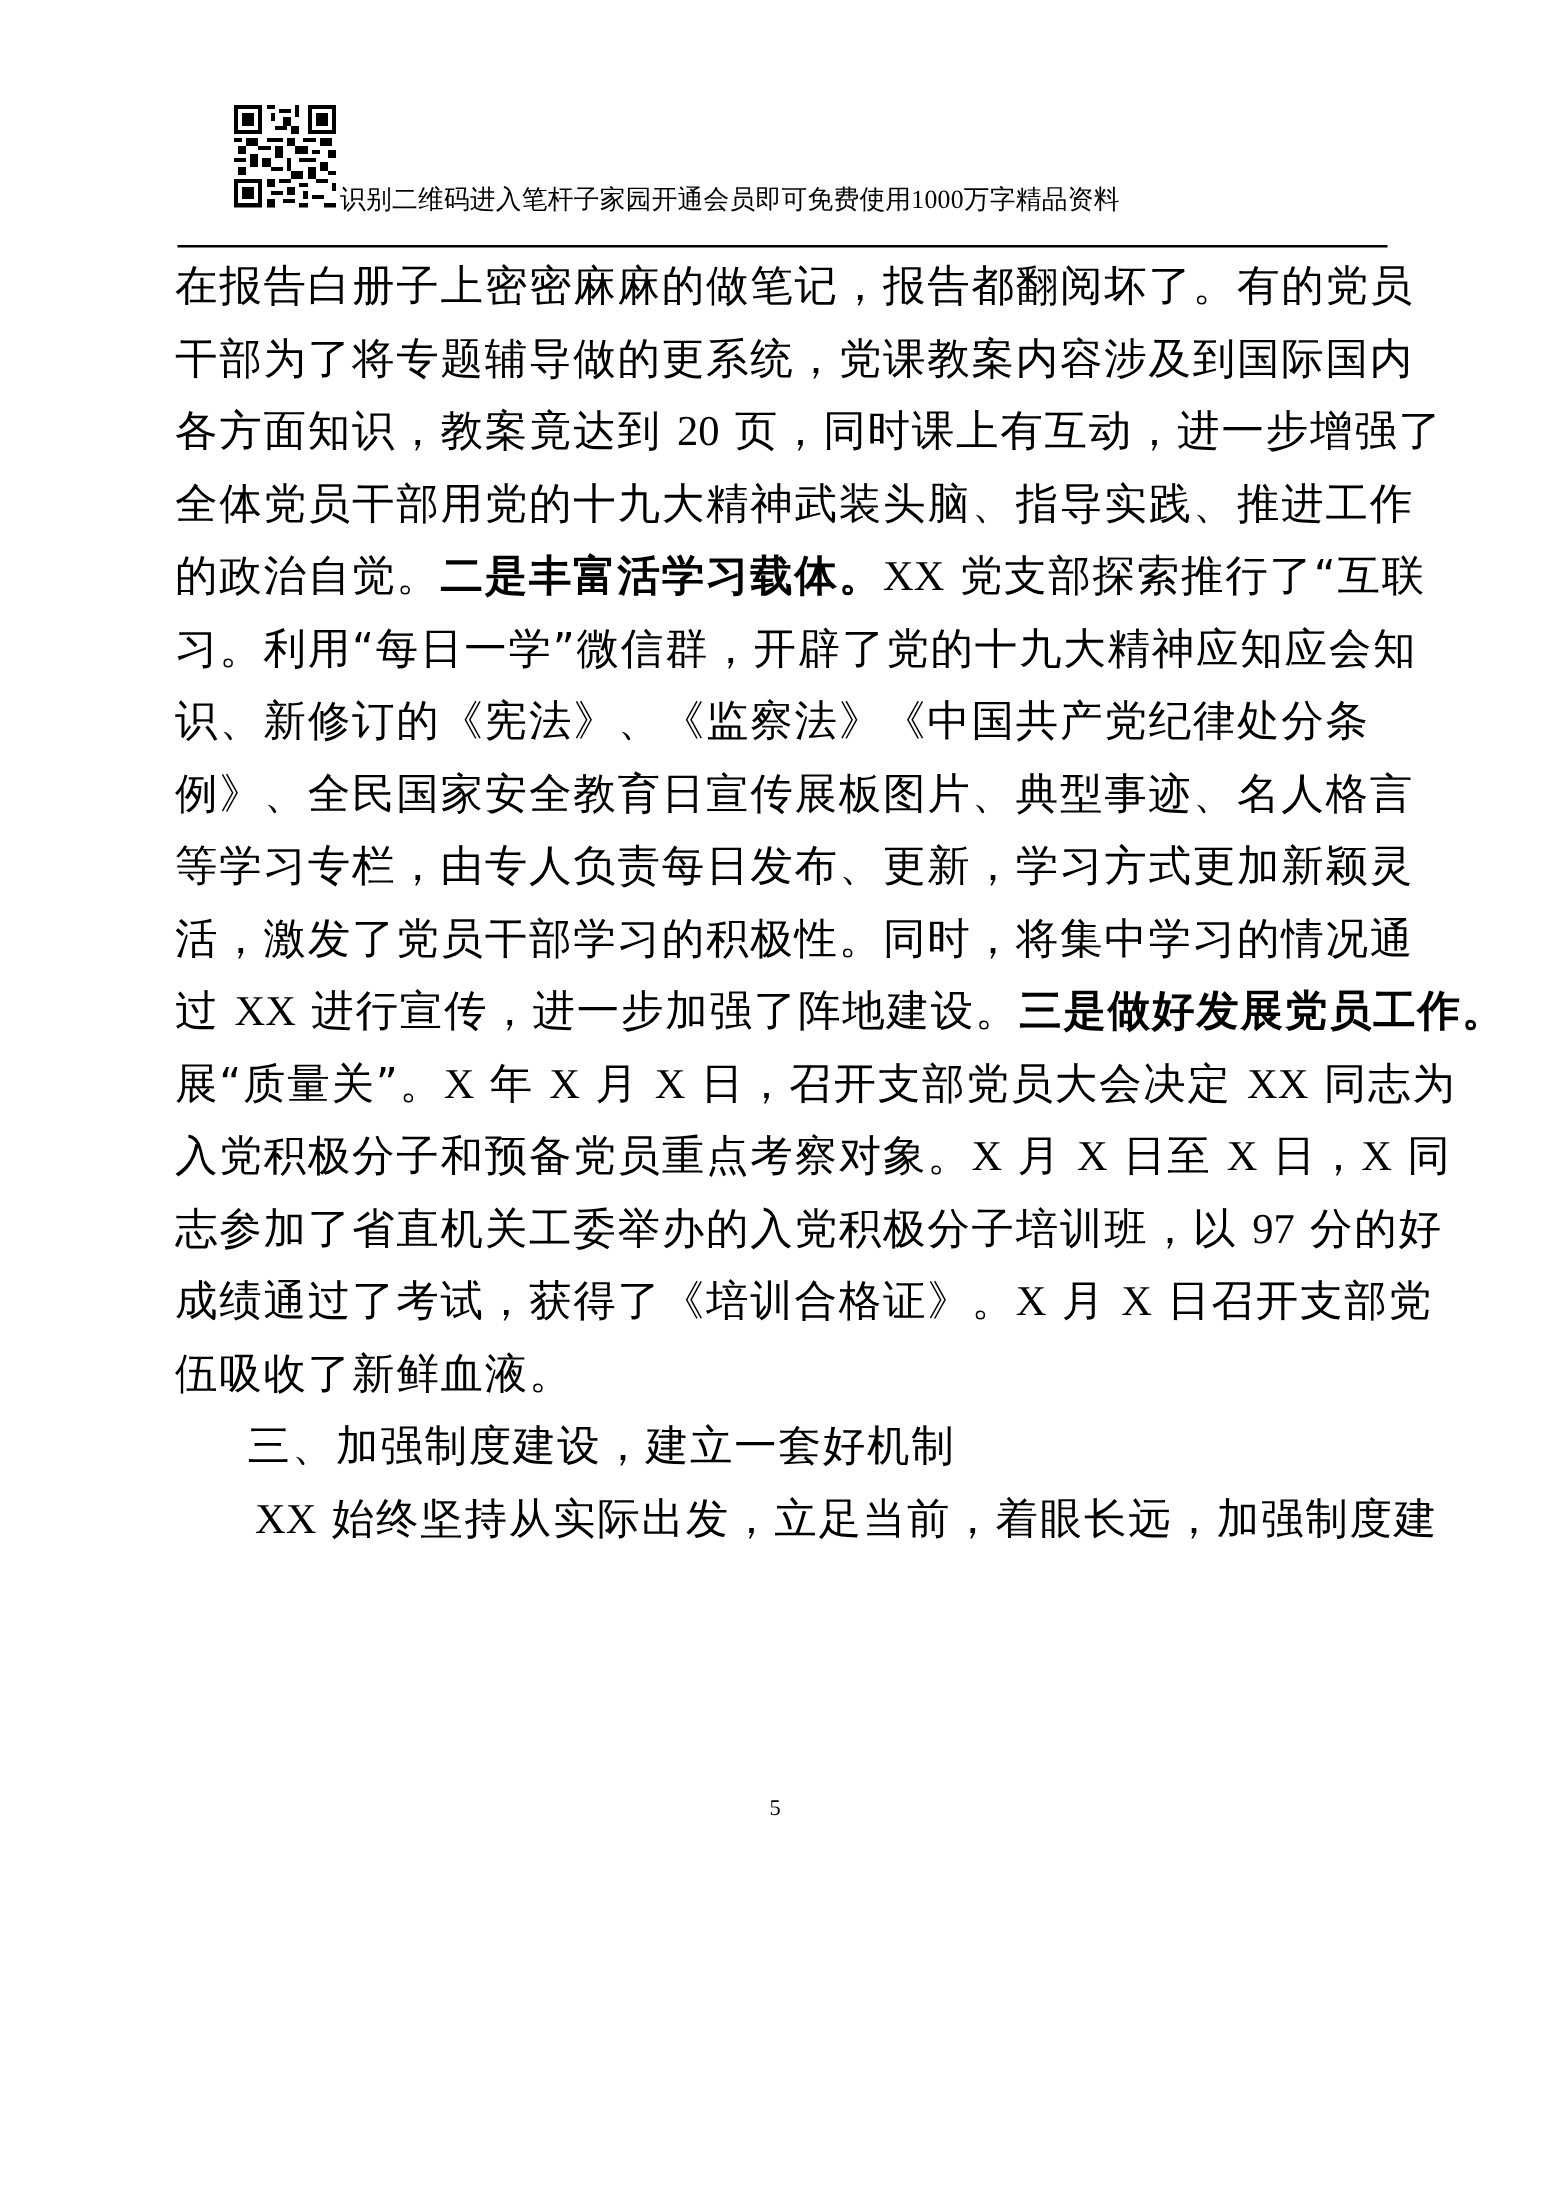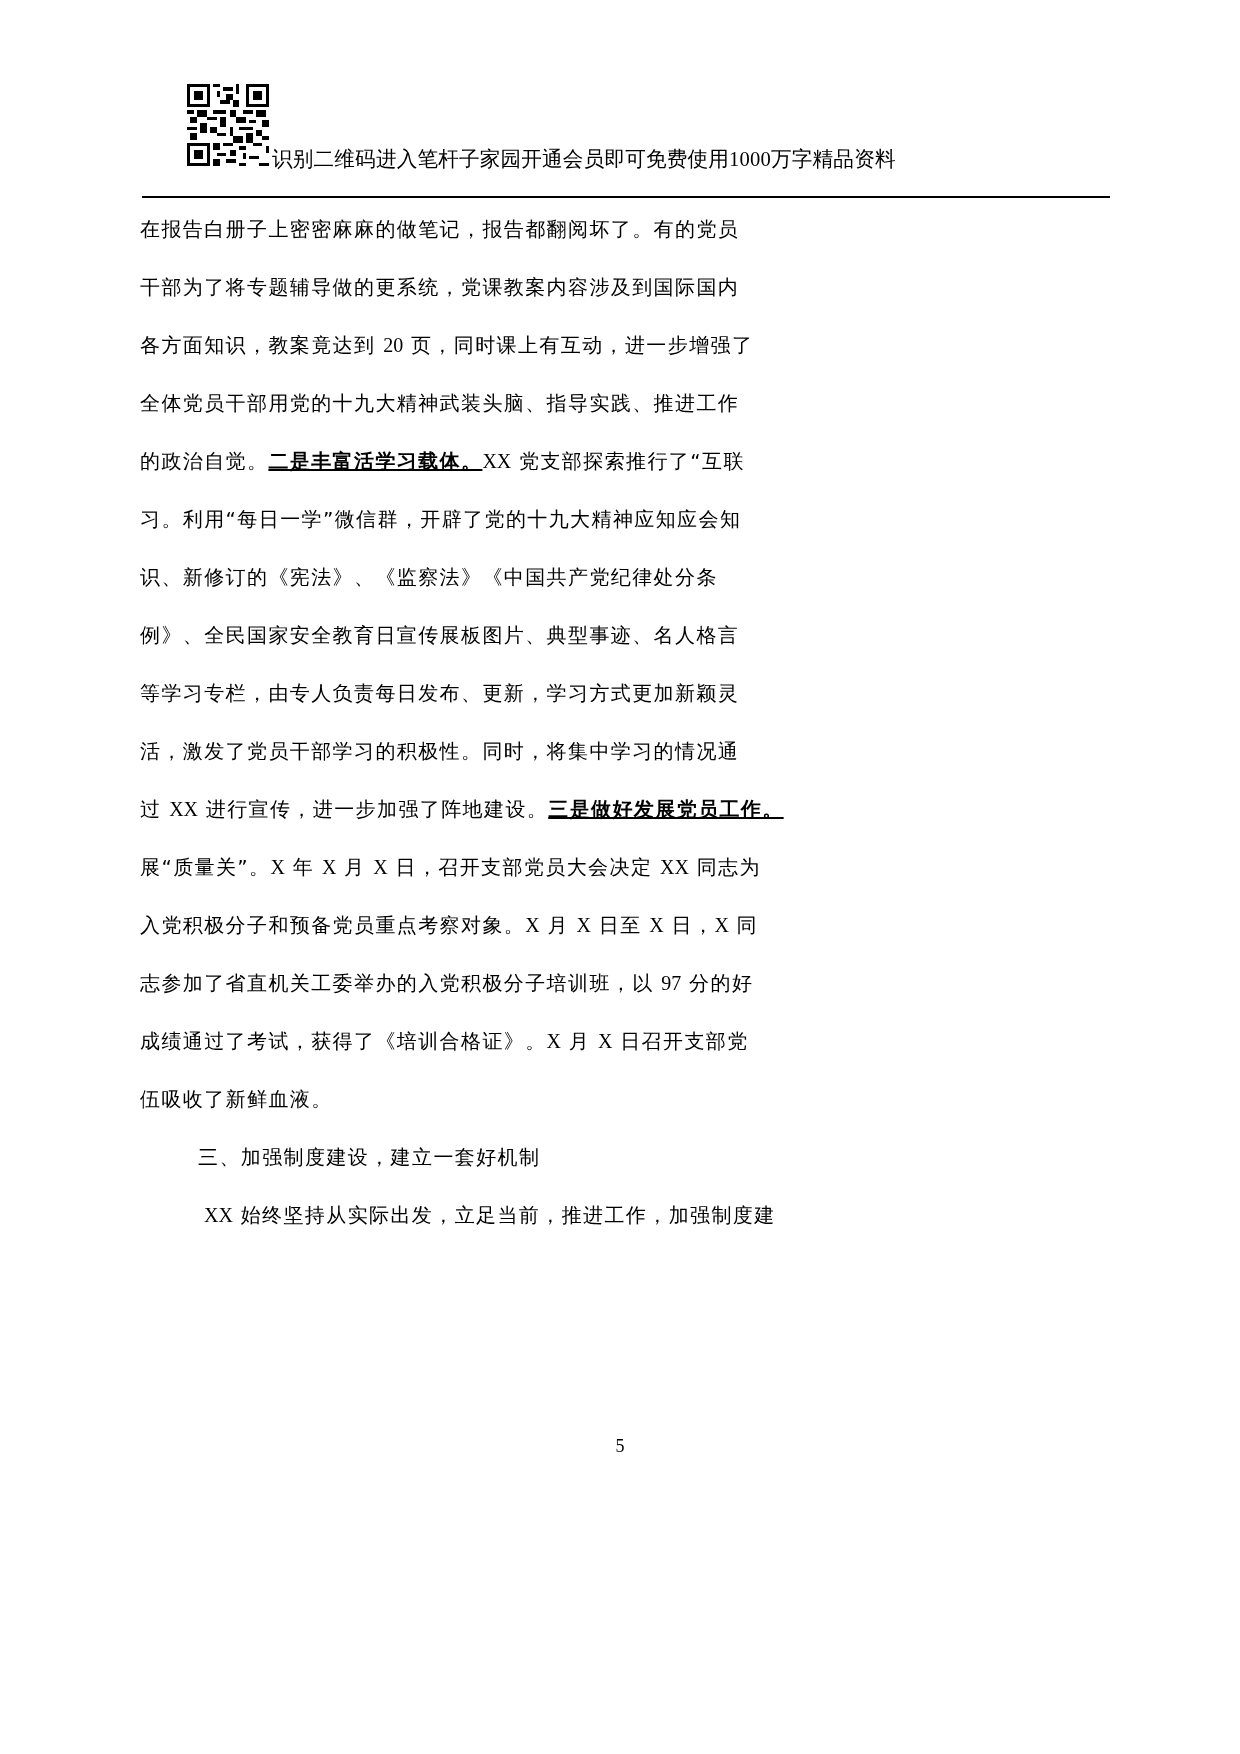--- a/index.html
+++ b/index.html
@@ -6,24 +6,24 @@
   body { width: 1240px; height: 1754px; position: relative; overflow: hidden;
          font-family: "DejaVu Sans", sans-serif; color: #000; }
   .qr { position: absolute; left: 186px; top: 84px; width: 84px; height: 82px; }
   .qr svg { display: block; width: 100%; height: 100%; }
   .header-note { position: absolute; left: 272px; top: 146px; font-size: 21px;
                  line-height: 26px; white-space: nowrap; letter-spacing: 0.2px;
                  transform: scaleX(0.98); transform-origin: left; }
   .header-note .num { font-family: "Liberation Serif", serif; }
   .header-rule { position: absolute; left: 142px; top: 196px; width: 968px; height: 2px; background: #000; }
   .body { position: absolute; left: 140px; top: 200px; width: 975px; }
-  .line { height: 58px; line-height: 58px; font-size: 20px; white-space: nowrap;
+  .line { height: 58px; line-height: 58px; font-size: 34px; white-space: nowrap;
           letter-spacing: 1.4px; }
   .line .latin { font-family: "Liberation Serif", serif; letter-spacing: 0; text-align: center; }
-  .line b { font-weight: bold; text-decoration: underline; }
+  .line b { font-weight: bold; }
   .indent2 { padding-left: 58px; }
   .indent1 { padding-left: 64px; }
   .page-num { position: absolute; left: 0; width: 1240px; top: 1436px; text-align: center;
               font-family: "Liberation Serif", serif; font-size: 18px; }
 </style>
 </head>
 <body>
 
 <div class="qr">
   <svg viewBox="0 0 25 25" shape-rendering="crispEdges">
@@ -99,16 +99,16 @@
     <div class="line"><span>例》、全民国家安全教育日宣传展板图片、典型事迹、名人格言</span></div>
     <div class="line"><span>等学习专栏，由专人负责每日发布、更新，学习方式更加新颖灵</span></div>
     <div class="line"><span>活，激发了党员干部学习的积极性。同时，将集中学习的情况通</span></div>
     <div class="line"><span>过 </span><span class="latin">XX</span><span> 进行宣传，进一步加强了阵地建设。</span><b>三是做好发展党员工作。</b></div>
     <div class="line"><span>展“质量关”。</span><span class="latin">X</span><span> 年 </span><span class="latin">X</span><span> 月 </span><span class="latin">X</span><span> 日，召开支部党员大会决定 </span><span class="latin">XX</span><span> 同志为</span></div>
     <div class="line"><span>入党积极分子和预备党员重点考察对象。</span><span class="latin">X</span><span> 月 </span><span class="latin">X</span><span> 日至 </span><span class="latin">X</span><span> 日，</span><span class="latin">X</span><span> 同</span></div>
     <div class="line"><span>志参加了省直机关工委举办的入党积极分子培训班，以 </span><span class="latin">97</span><span> 分的好</span></div>
     <div class="line"><span>成绩通过了考试，获得了《培训合格证》。</span><span class="latin">X</span><span> 月 </span><span class="latin">X</span><span> 日召开支部党</span></div>
     <div class="line"><span>伍吸收了新鲜血液。</span></div>
     <div class="line indent2"><span>三、加强制度建设，建立一套好机制</span></div>
-    <div class="line indent1"><span class="latin">XX</span><span> 始终坚持从实际出发，立足当前，推进工作，加强制度建</span></div>
+    <div class="line indent1"><span class="latin">XX</span><span> 始终坚持从实际出发，立足当前，着眼长远，加强制度建</span></div>
   </div>
 
 <div class="page-num">5</div>
 
 </body></html>

